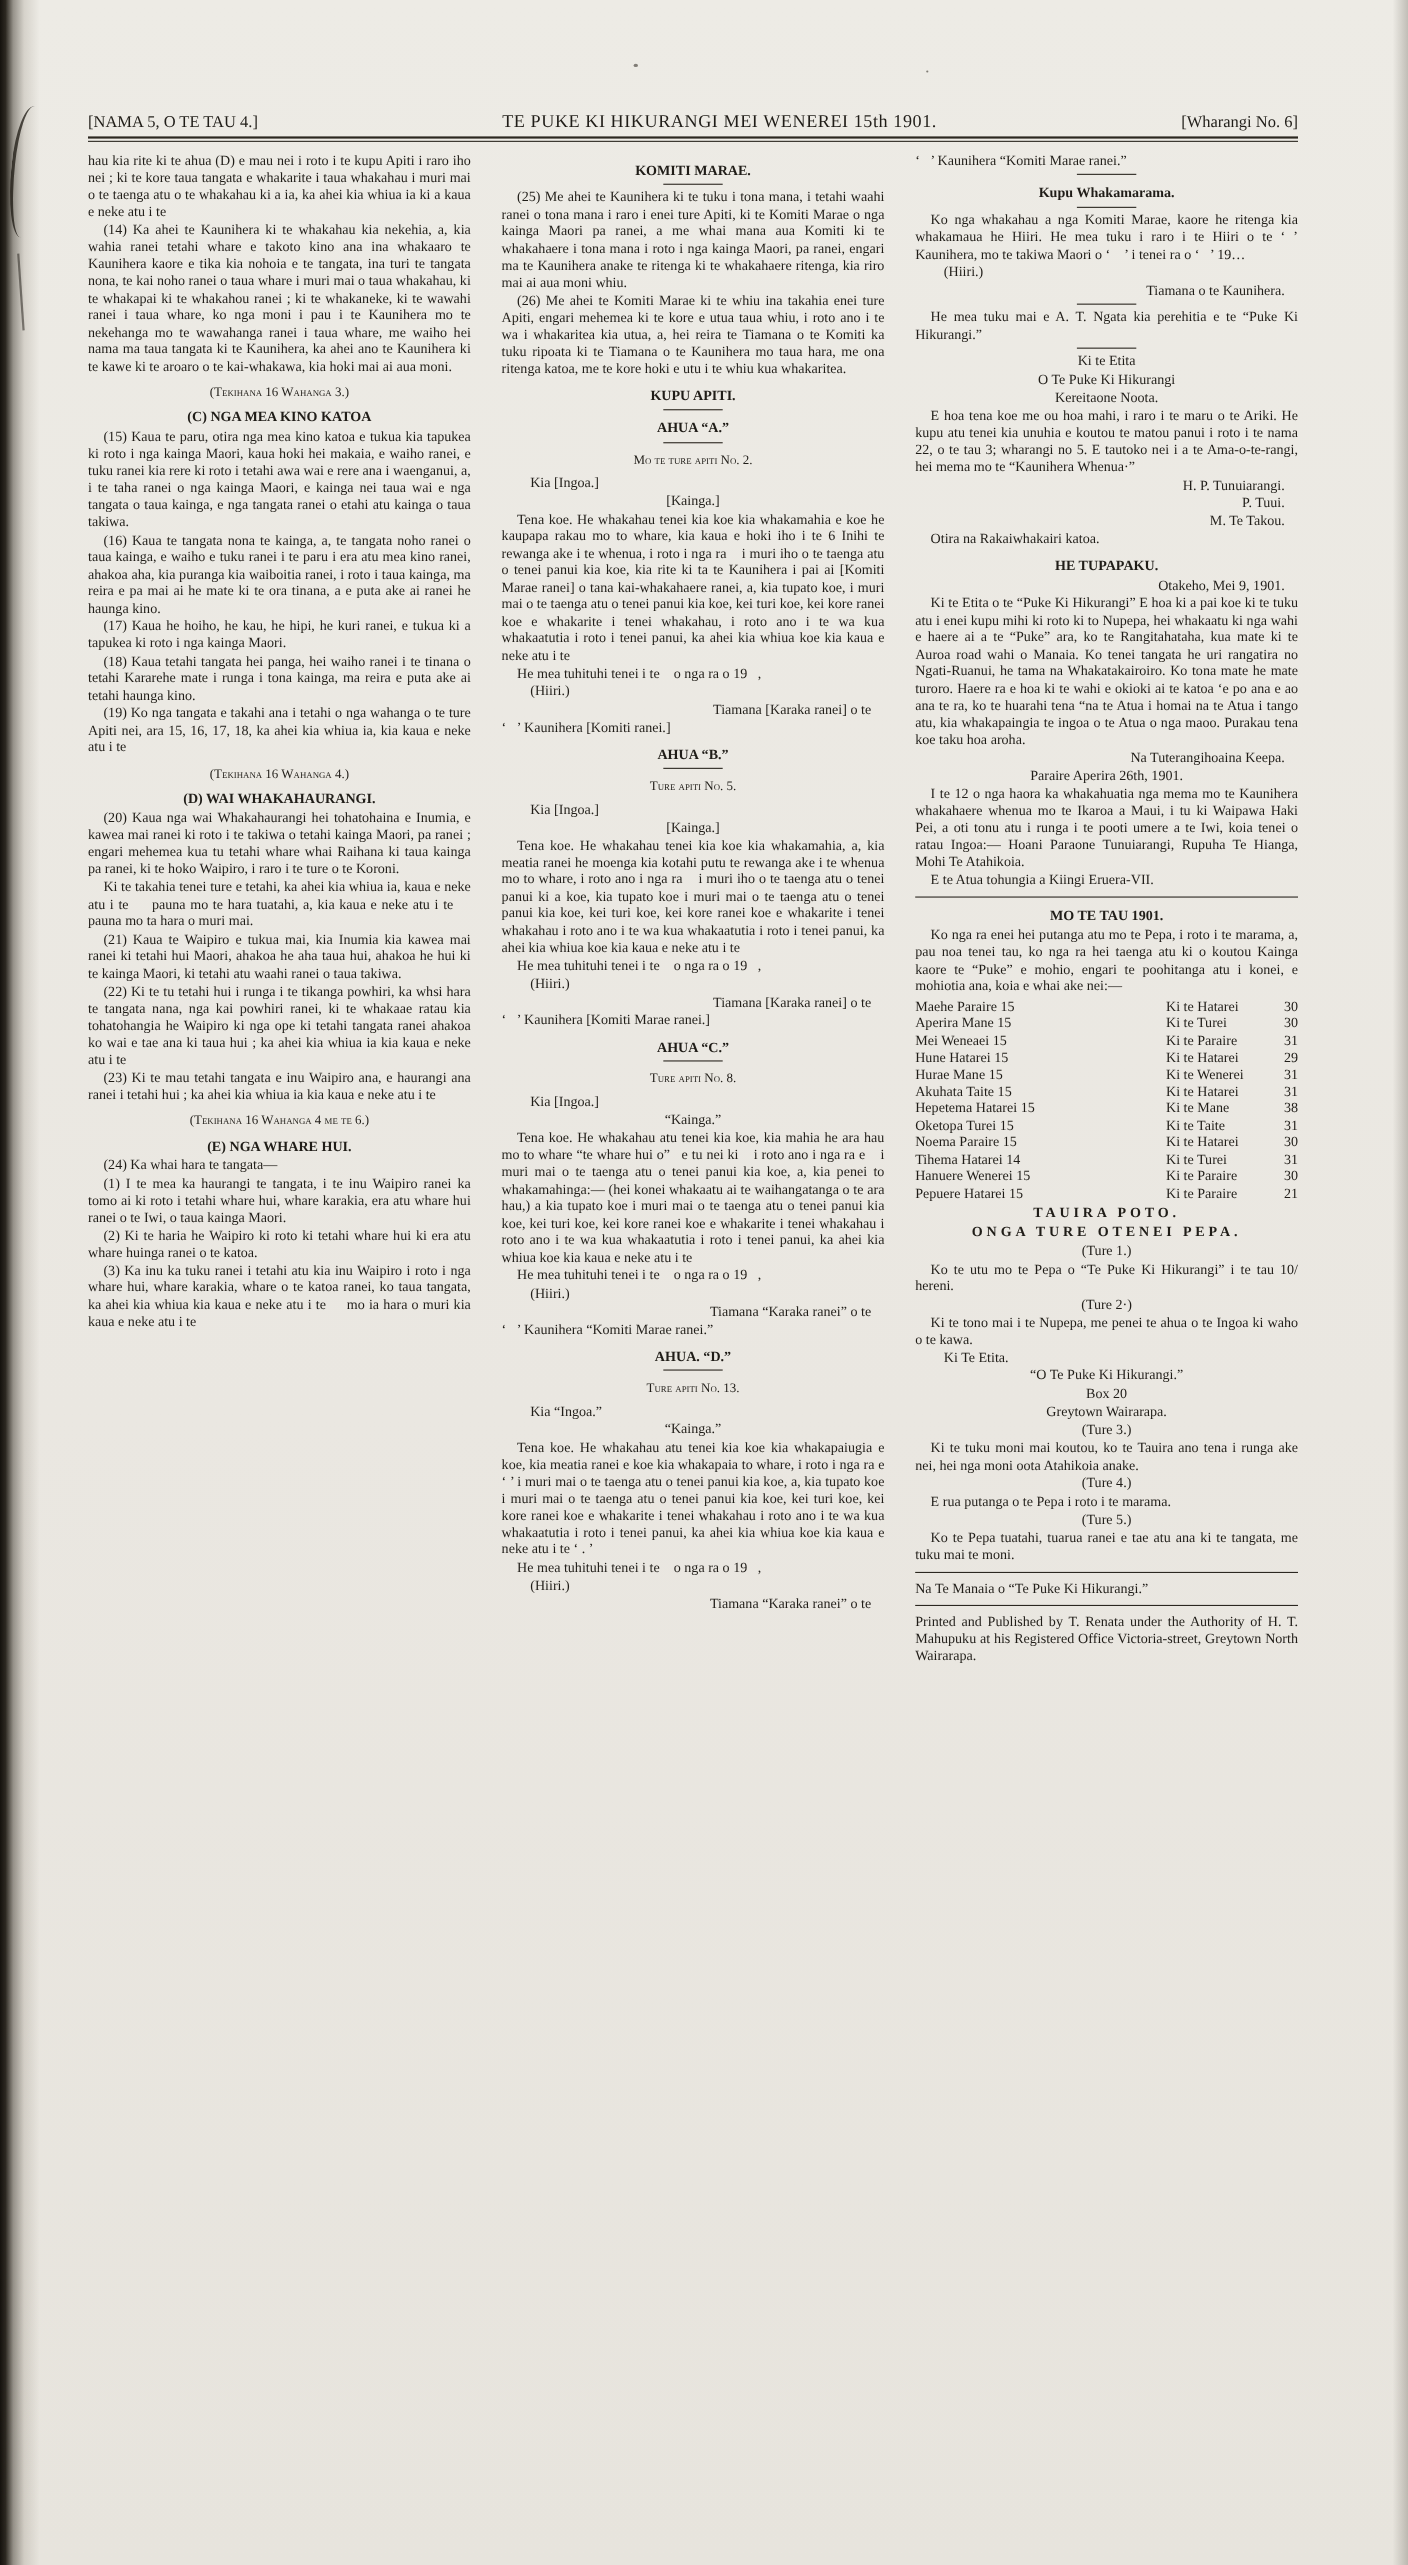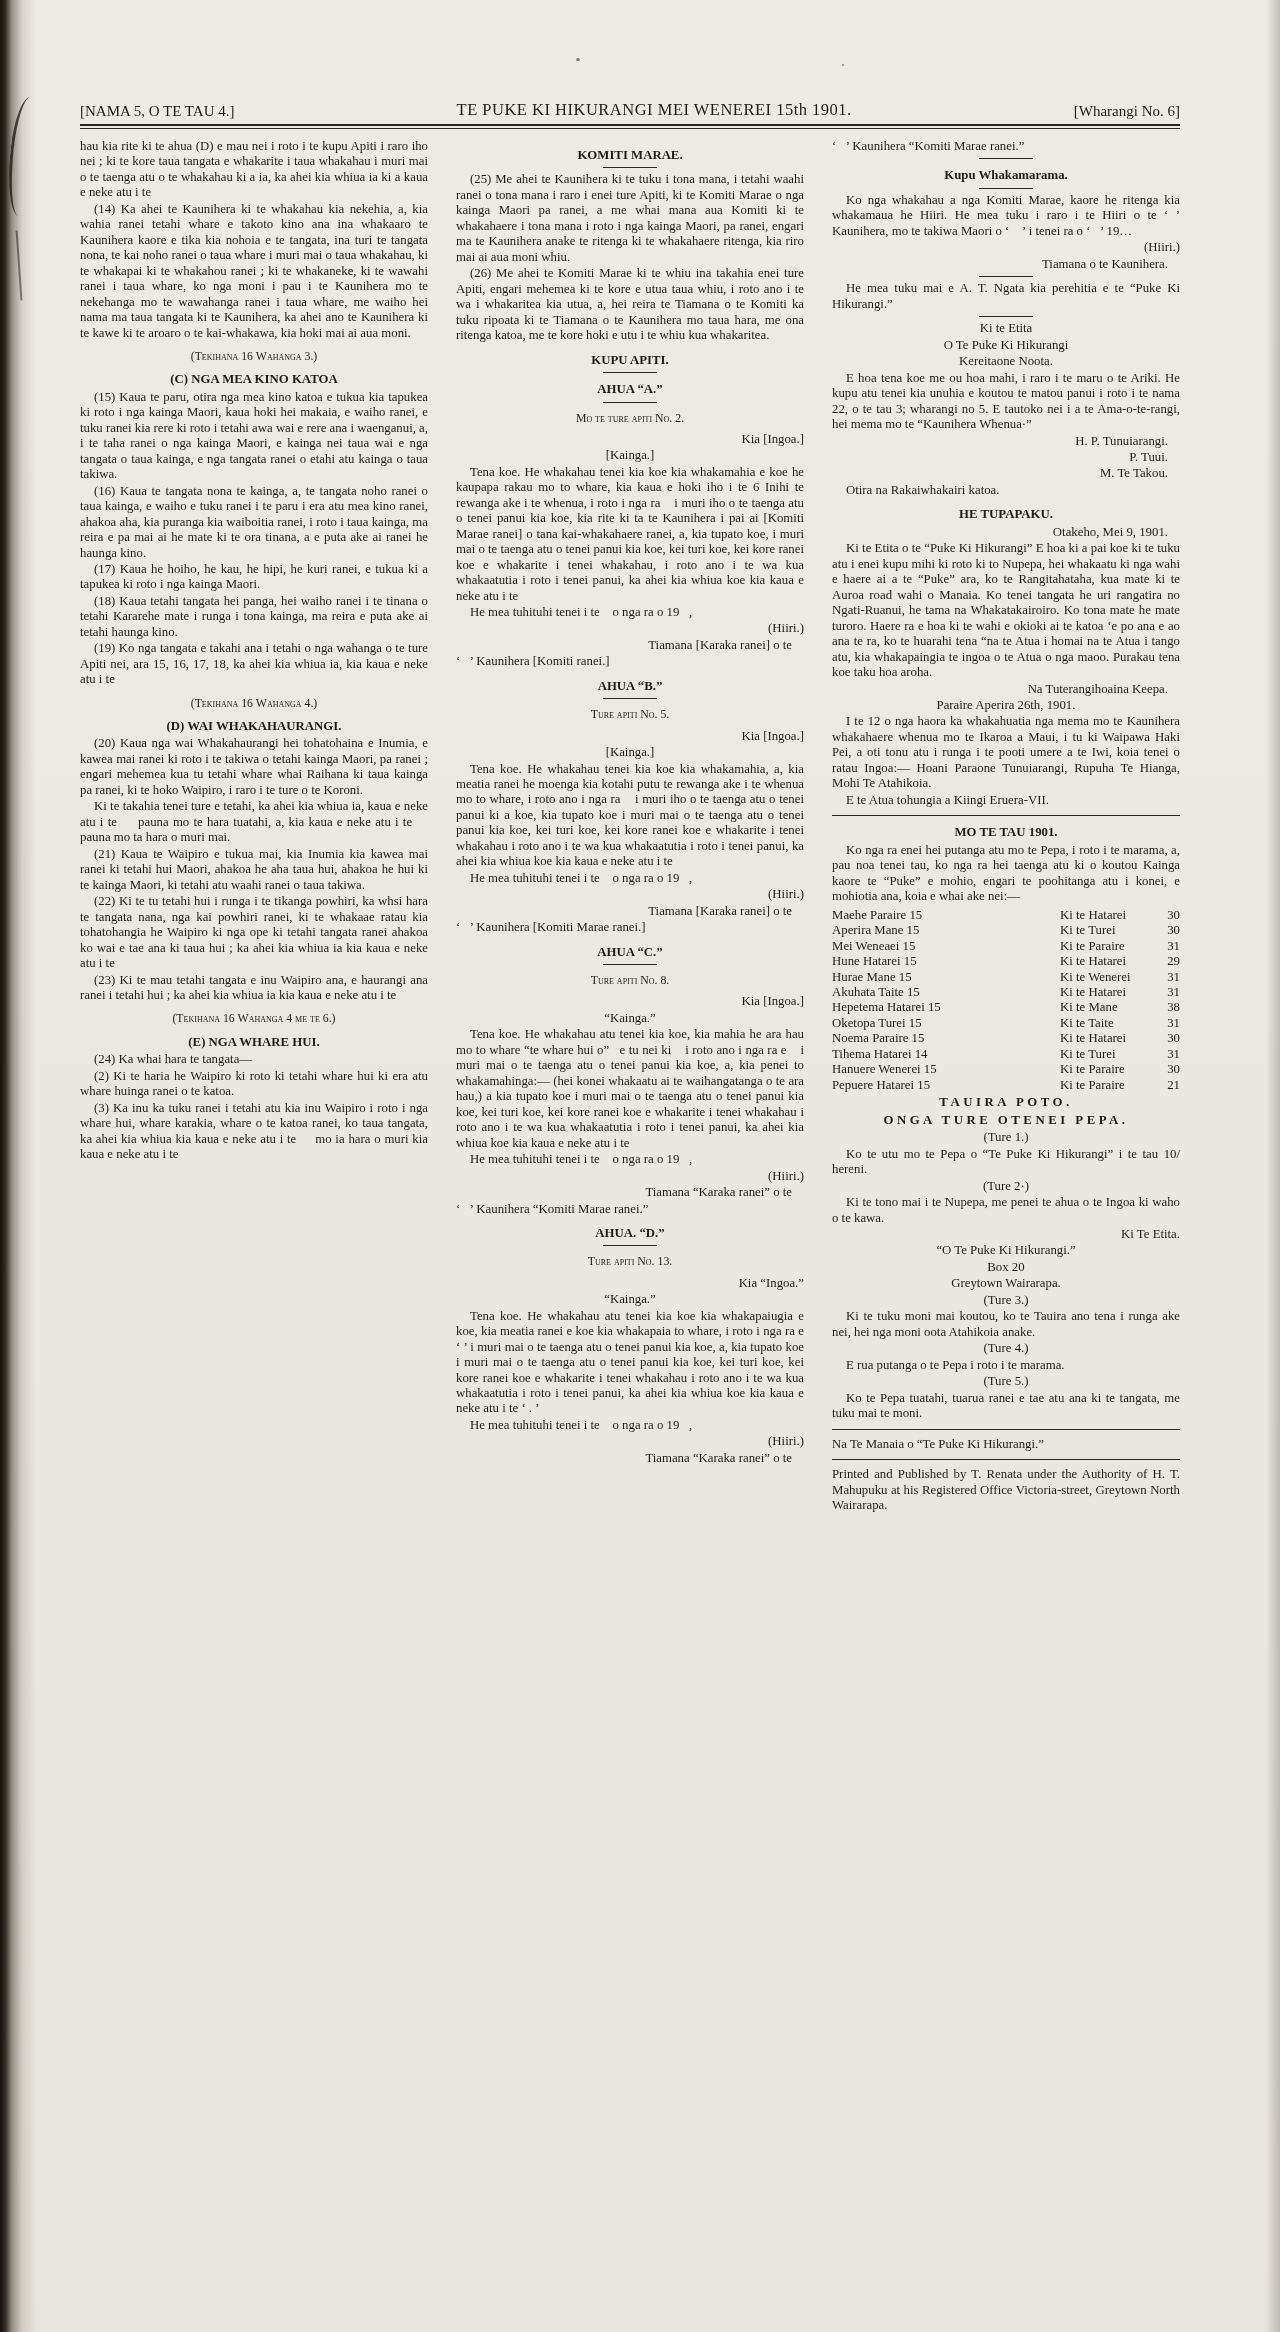--- a/index.html
+++ b/index.html
@@ -43,21 +43,21 @@
   .cols{display:flex;gap:28px;margin-top:10px;}
   .col{flex:1;min-width:0;font-size:12.8px;line-height:1.21;text-align:justify;}
 
   .p{text-indent:14px;margin:0 0 1px;}
   .pn{margin:0 0 1px;}
   .h{text-align:center;font-weight:bold;margin:9px 0 2px;text-indent:0;}
   .hsp{text-align:center;font-weight:bold;letter-spacing:3.5px;margin:1px 0 2px;text-indent:0;}
   .c{text-align:center;text-indent:0;margin:1px 0;}
   .csc{text-align:center;font-variant:small-caps;font-size:11.8px;margin:8px 0 7px;}
   .r{text-align:right;padding-right:12px;margin:1px 0;}
-  .l{text-align:right;padding-left:26px;margin:1px 0;}
+  .l{text-align:left;padding-left:26px;margin:1px 0;}
   .rule{width:54px;border-top:1.2px solid #2b2720;margin:4px auto;}
   .hrule{border-top:1.2px solid #2b2720;margin:7px 0;}
   .sched{margin:3px 0 2px;}
   .sched-row{display:flex;text-align:left;}
   .sc0{flex:1;}
   .sc1{width:98px;}
   .sc2{width:22px;text-align:right;}
 </style>
 </head>
 <body>
@@ -92,20 +92,21 @@
           <div class="csc">(Tekihana 16 Wahanga 4.)</div>
           <div class="h">(D) WAI WHAKAHAURANGI.</div>
           <div class="p">(20) Kaua nga wai Whakahaurangi hei tohatohaina e Inumia, e kawea mai ranei ki roto i te takiwa o tetahi kainga Maori, pa ranei ; engari mehemea kua tu tetahi whare whai Raihana ki taua kainga pa ranei, ki te hoko Waipiro, i raro i te ture o te Koroni.</div>
           <div class="p">Ki te takahia tenei ture e tetahi, ka ahei kia whiua ia, kaua e neke atu i te &nbsp;&nbsp;&nbsp; pauna mo te hara tuatahi, a, kia kaua e neke atu i te &nbsp;&nbsp;&nbsp; pauna mo ta hara o muri mai.</div>
           <div class="p">(21) Kaua te Waipiro e tukua mai, kia Inumia kia kawea mai ranei ki tetahi hui Maori, ahakoa he aha taua hui, ahakoa he hui ki te kainga Maori, ki tetahi atu waahi ranei o taua takiwa.</div>
           <div class="p">(22) Ki te tu tetahi hui i runga i te tikanga powhiri, ka whsi hara te tangata nana, nga kai powhiri ranei, ki te whakaae ratau kia tohatohangia he Waipiro ki nga ope ki tetahi tangata ranei ahakoa ko wai e tae ana ki taua hui ; ka ahei kia whiua ia kia kaua e neke atu i te</div>
           <div class="p">(23) Ki te mau tetahi tangata e inu Waipiro ana, e haurangi ana ranei i tetahi hui ; ka ahei kia whiua ia kia kaua e neke atu i te</div>
           <div class="csc">(Tekihana 16 Wahanga 4 me te 6.)</div>
           <div class="h">(E) NGA WHARE HUI.</div>
           <div class="p">(24) Ka whai hara te tangata—</div>
+          <div class="p">(1) I te mea ka haurangi te tangata, i te inu Waipiro ranei ka tomo ai ki roto i tetahi whare hui, whare karakia, era atu whare hui ranei o te Iwi, o taua kainga Maori.</div>
           <div class="p">(2) Ki te haria he Waipiro ki roto ki tetahi whare hui ki era atu whare huinga ranei o te katoa.</div>
           <div class="p">(3) Ka inu ka tuku ranei i tetahi atu kia inu Waipiro i roto i nga whare hui, whare karakia, whare o te katoa ranei, ko taua tangata, ka ahei kia whiua kia kaua e neke atu i te &nbsp;&nbsp;&nbsp; mo ia hara o muri kia kaua e neke atu i te</div>
         </div>
       <div class="col">
           <div class="h">KOMITI MARAE.</div>
           <div class="rule"></div>
           <div class="p">(25) Me ahei te Kaunihera ki te tuku i tona mana, i tetahi waahi ranei o tona mana i raro i enei ture Apiti, ki te Komiti Marae o nga kainga Maori pa ranei, a me whai mana aua Komiti ki te whakahaere i tona mana i roto i nga kainga Maori, pa ranei, engari ma te Kaunihera anake te ritenga ki te whakahaere ritenga, kia riro mai ai aua moni whiu.</div>
           <div class="p">(26) Me ahei te Komiti Marae ki te whiu ina takahia enei ture Apiti, engari mehemea ki te kore e utua taua whiu, i roto ano i te wa i whakaritea kia utua, a, hei reira te Tiamana o te Komiti ka tuku ripoata ki te Tiamana o te Kaunihera mo taua hara, me ona ritenga katoa, me te kore hoki e utu i te whiu kua whakaritea.</div>
           <div class="h">KUPU APITI.</div>
           <div class="rule"></div>

